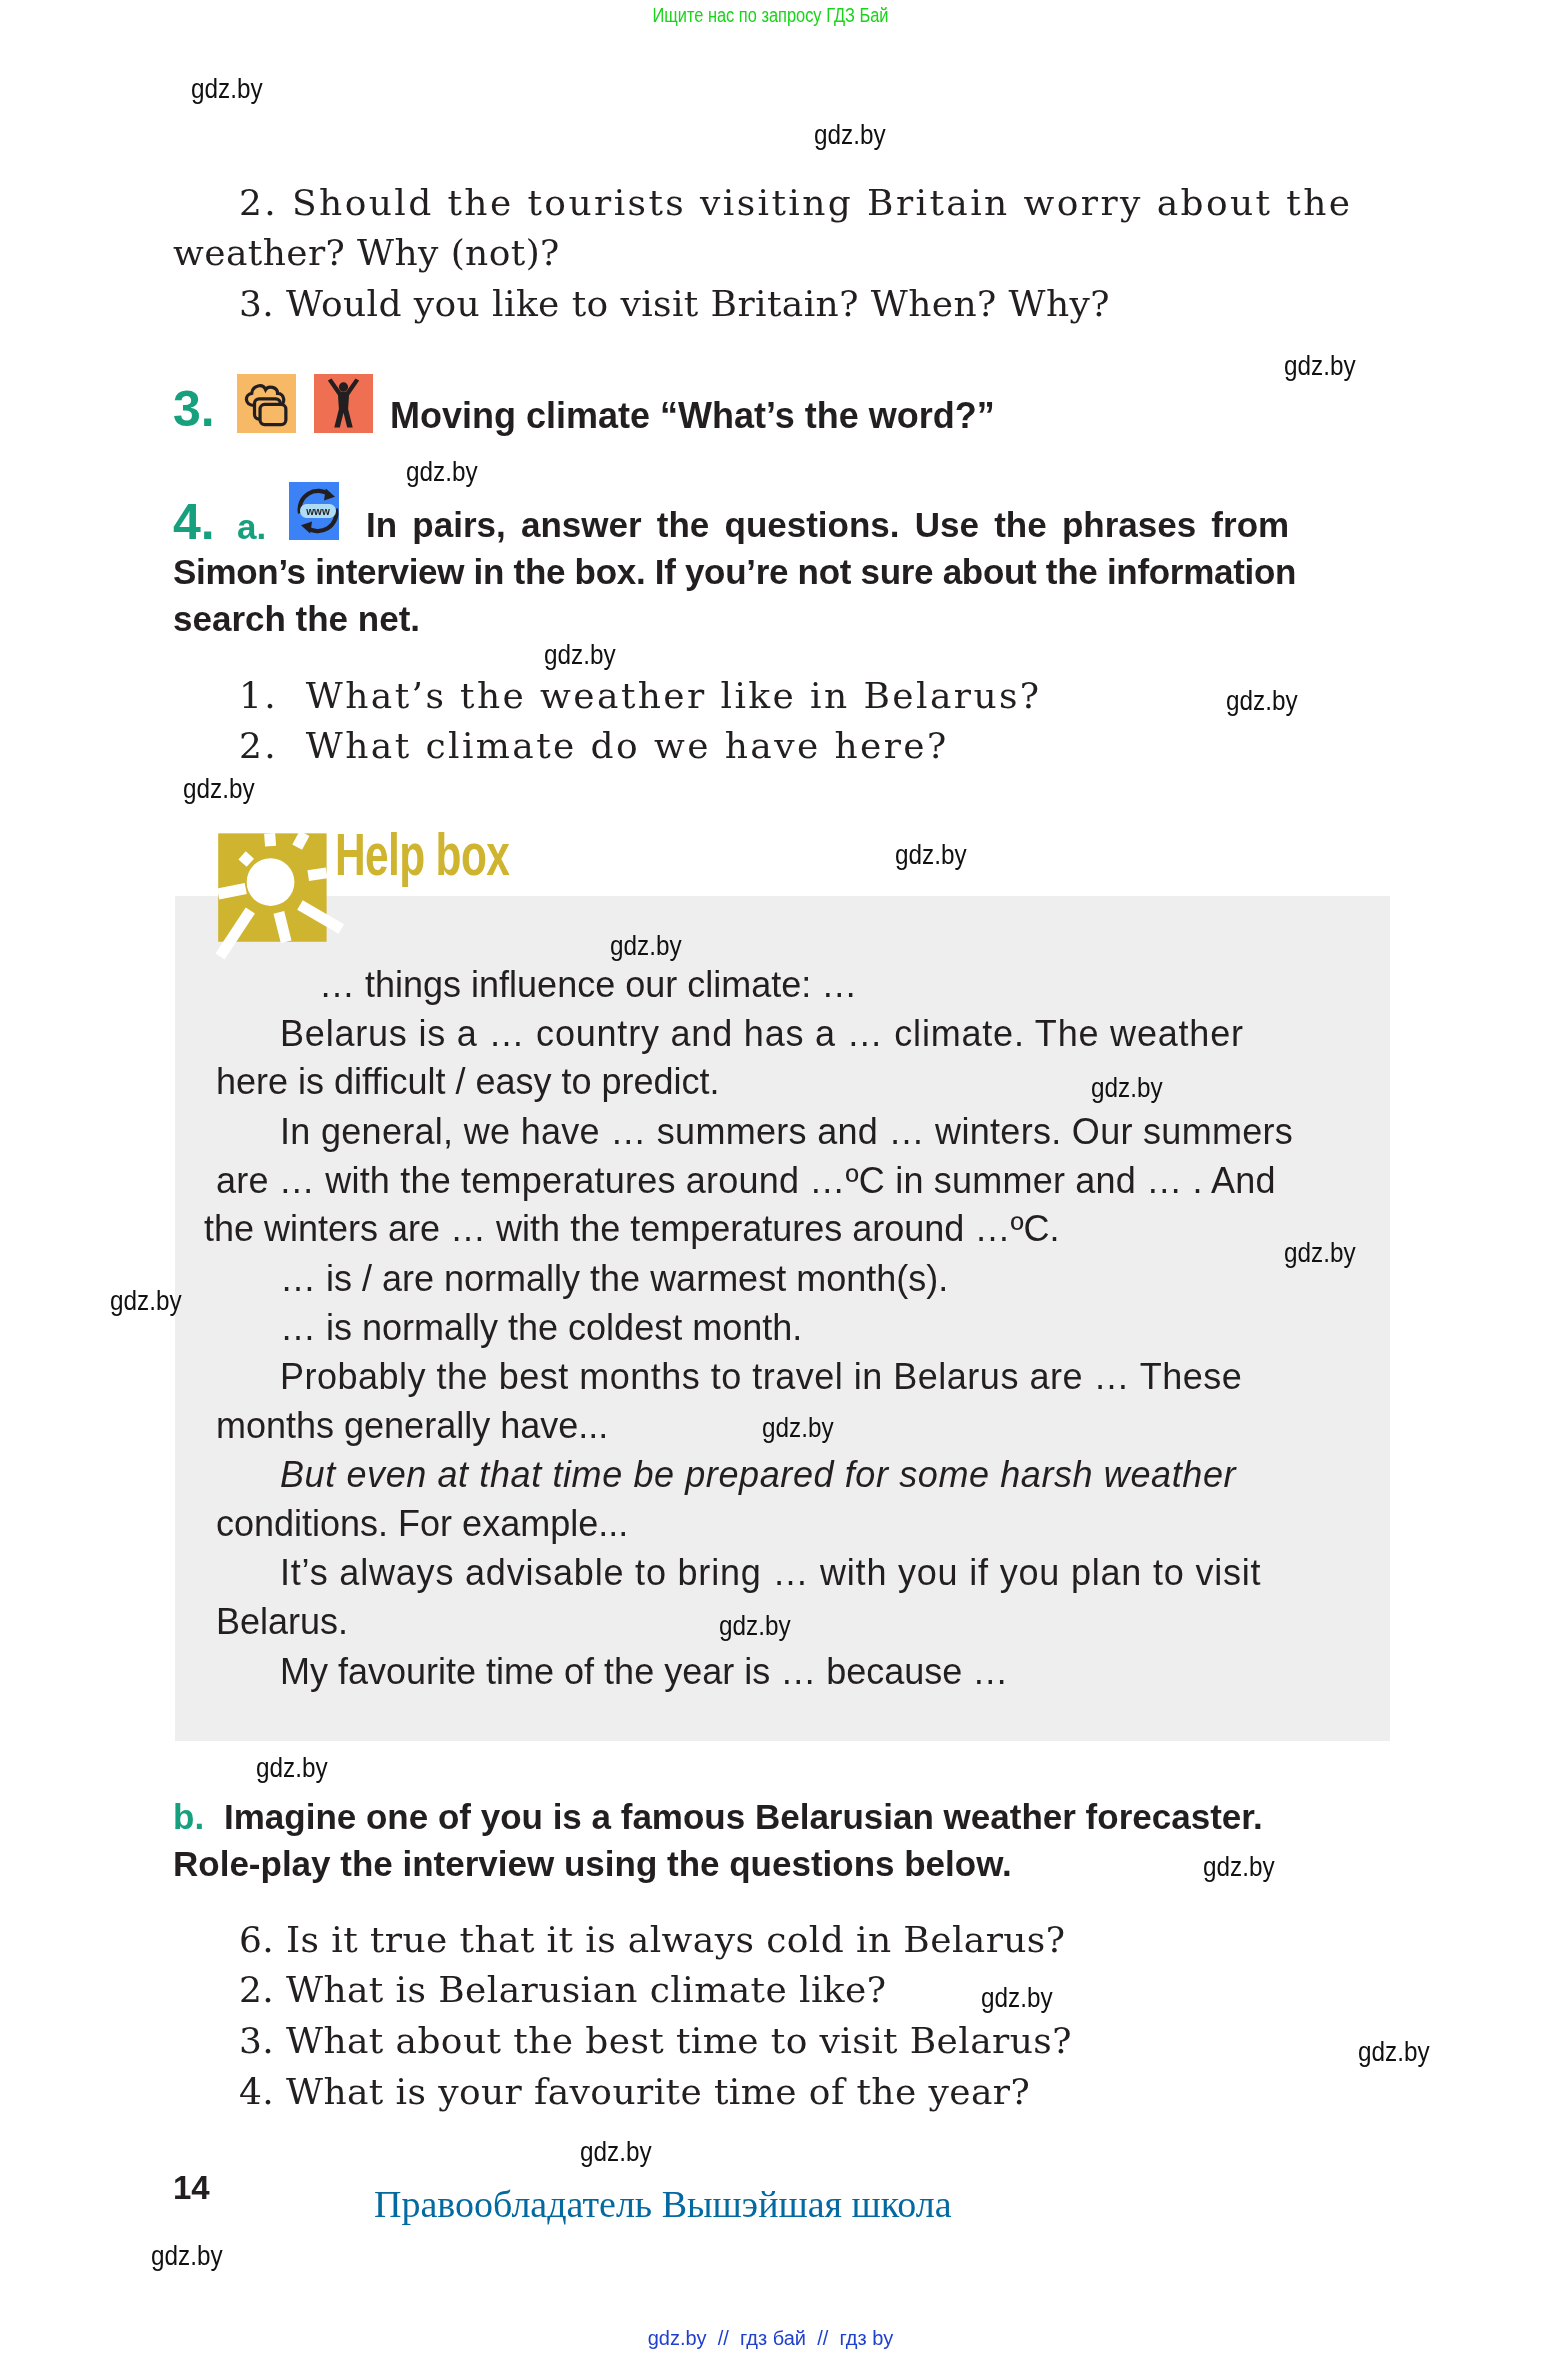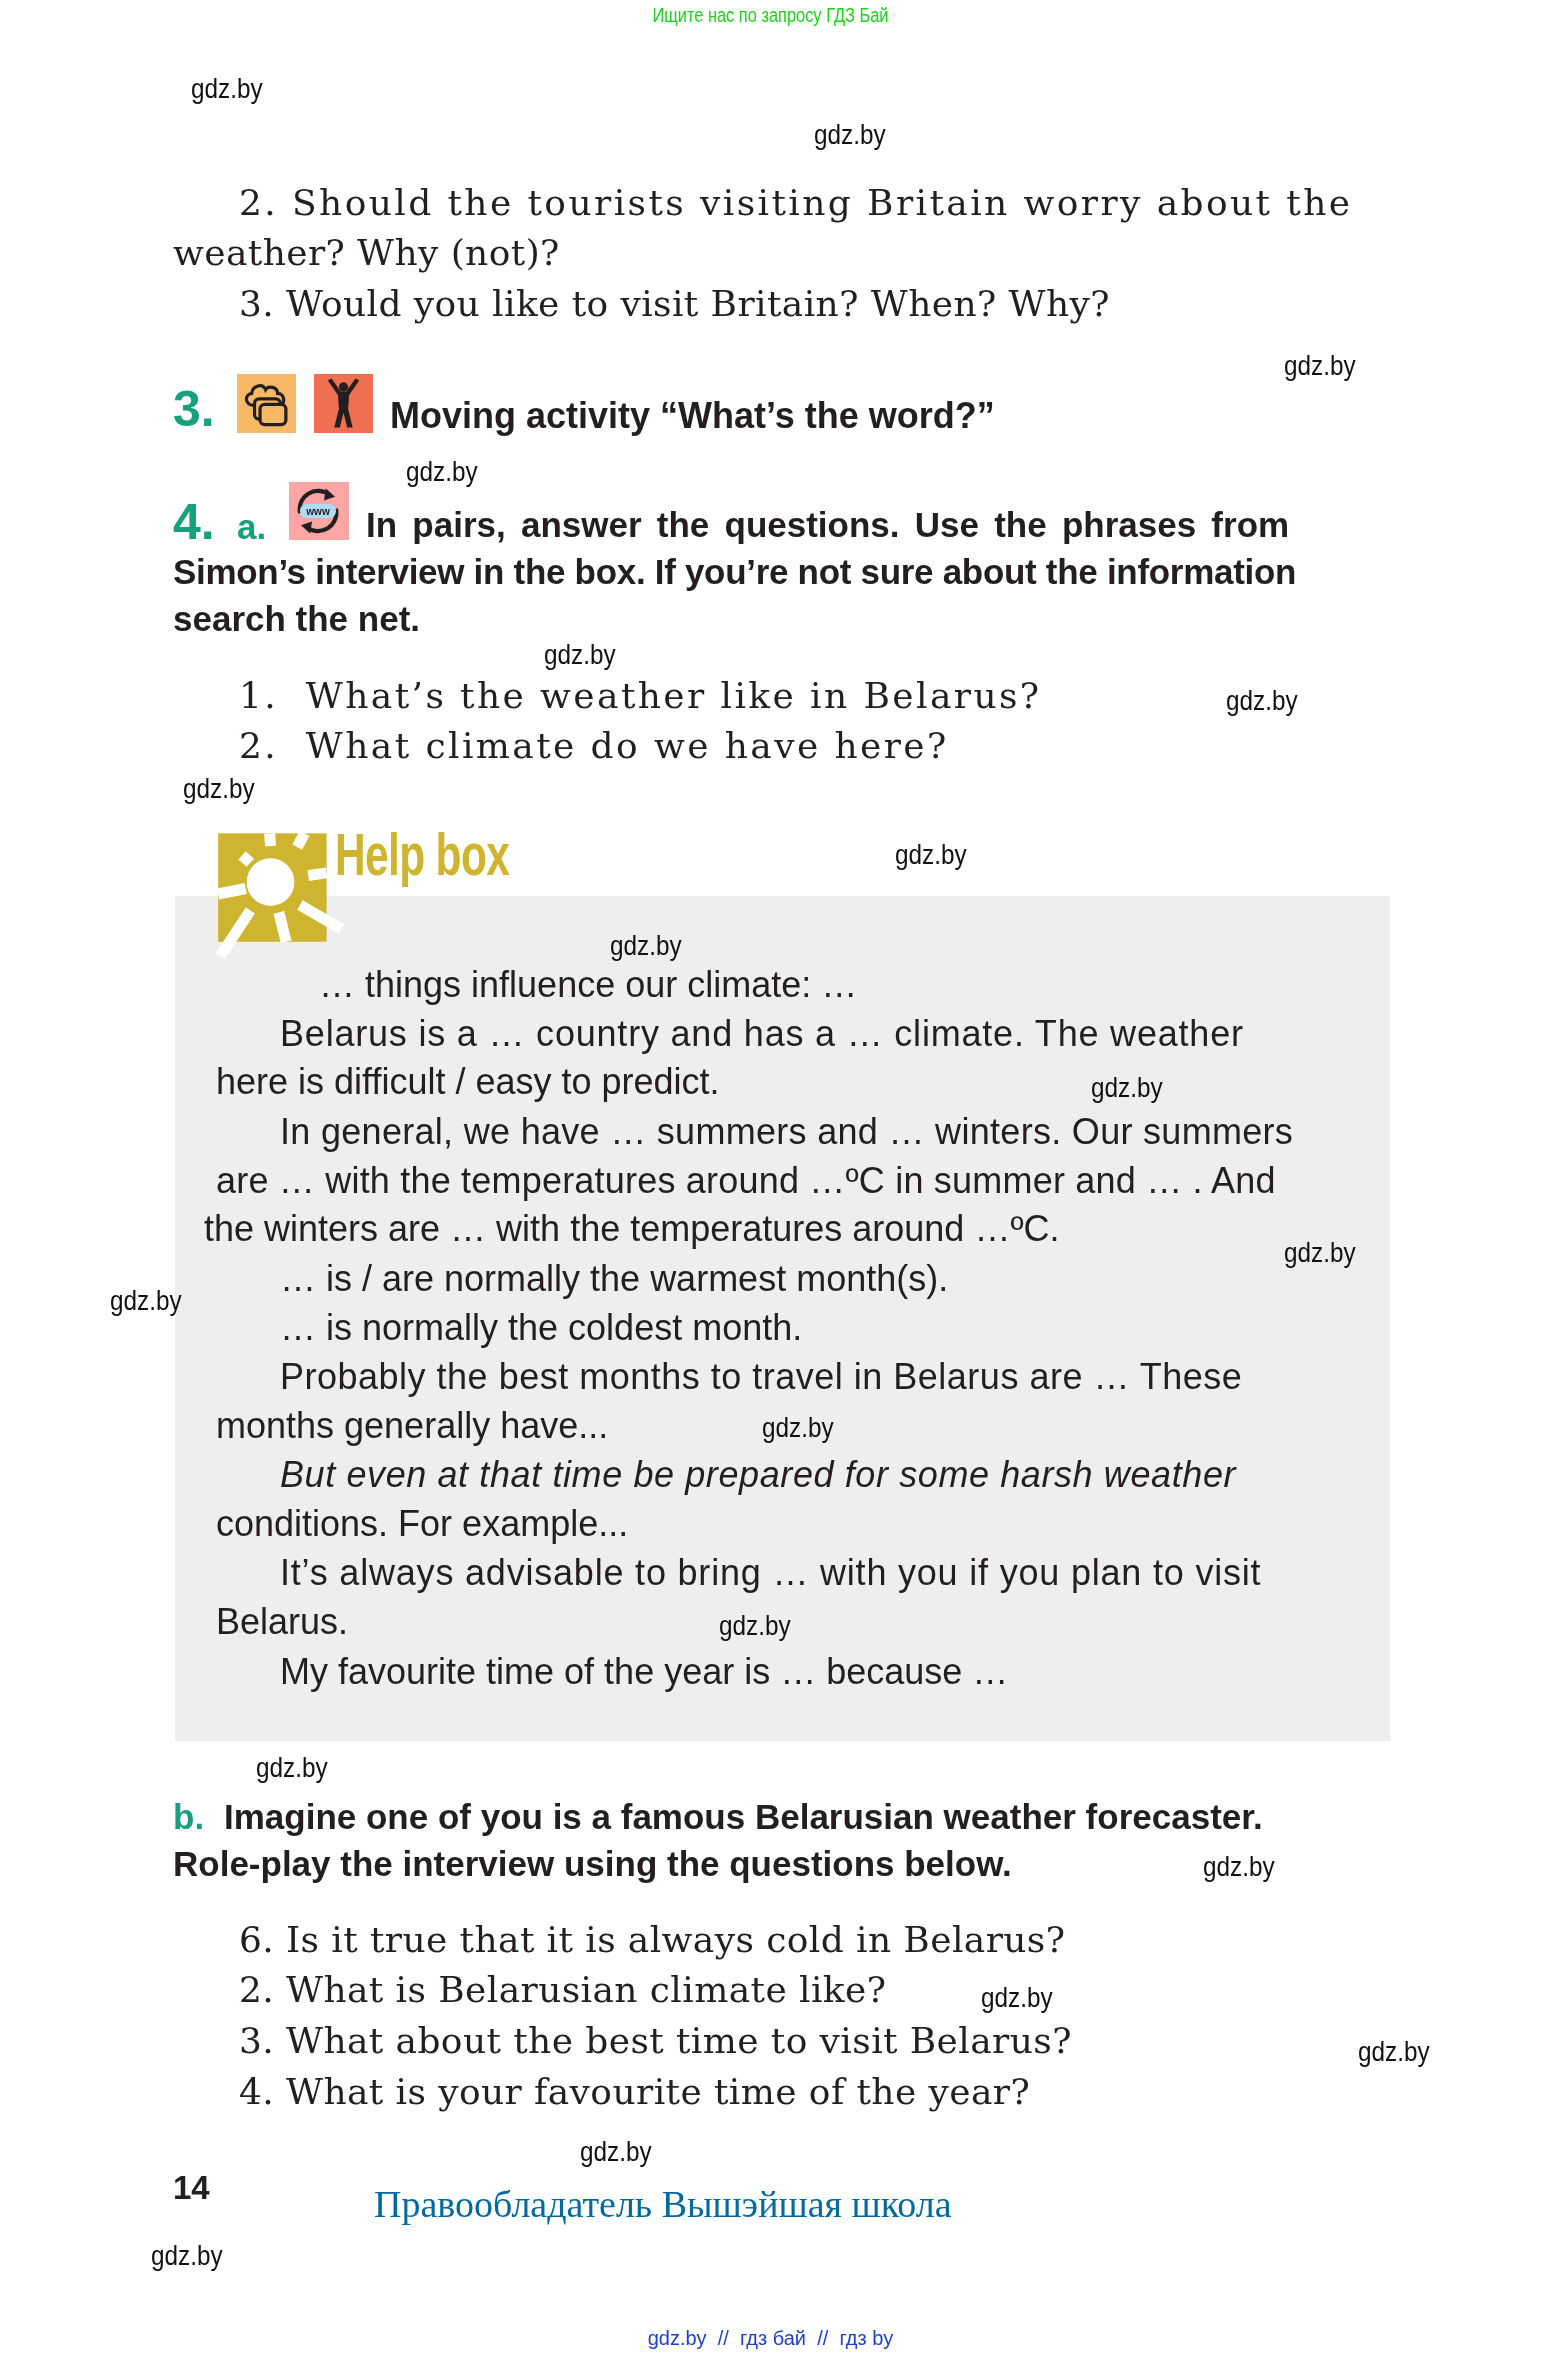--- a/index.html
+++ b/index.html
@@ -40,27 +40,27 @@
     <rect x="19" y="27" width="28" height="22" rx="5" fill="#f8b967" stroke="#231f20" stroke-width="3.5"></rect>
     <rect x="25" y="33" width="28" height="22" rx="5" fill="#f8b967" stroke="#231f20" stroke-width="3.5"></rect>
   </svg>
 </div>
 <div class="icon-box" style="left:314px;top:374px;background:#ef6f52;">
   <svg width="59" height="59" viewBox="0 0 64 64">
     <circle cx="32" cy="14" r="5" fill="#231f20"></circle>
     <path d="M15 7 L26 23 L27 38 L22 58 L28 58 L32 42 L36 58 L42 58 L37 38 L38 23 L49 7 L45 5 L35 19 L29 19 L19 5 Z" fill="#231f20"></path>
   </svg>
 </div>
-<div class="abs task" style="left:390px;top:395px;font-size:36px;">Moving activity “What’s the word?”</div>
+<div class="abs task" style="left:390px;top:395px;font-size:36px;">Moving climate “What’s the word?”</div>
 
 <div class="abs wm" style="left:406px;top:457px;">gdz.by</div>
 
 <div class="abs num" style="left:173px;top:493px;font-size:50px;">4.</div>
 <div class="abs num" style="left:237px;top:507px;font-size:35px;">a.</div>
-<div class="icon-box" style="left:289px;top:482px;width:60px;height:58px;background:#fca5a5;">
+<div class="icon-box" style="left:289px;top:482px;width:50px;height:58px;background:#3b82f6;">
   <svg width="58" height="58" viewBox="0 0 63 63">
     <path d="M12 34 A20 20 0 0 1 44 14" fill="none" stroke="#231f20" stroke-width="4.5"></path>
     <path d="M40 7 L50 16 L38 20 Z" fill="#231f20"></path>
     <path d="M51 29 A20 20 0 0 1 19 49" fill="none" stroke="#231f20" stroke-width="4.5"></path>
     <path d="M23 56 L13 47 L25 43 Z" fill="#231f20"></path>
     <rect x="12" y="24" width="39" height="15" rx="7" fill="#aedcf5"></rect>
     <text x="31.5" y="36" text-anchor="middle" font-family="Liberation Sans, sans-serif" font-weight="bold" font-size="11" fill="#231f20">www</text>
   </svg>
 </div>
 <div class="abs task" style="left:366px;top:505px;word-spacing:5.5px;">In pairs, answer the questions. Use the phrases from</div>

